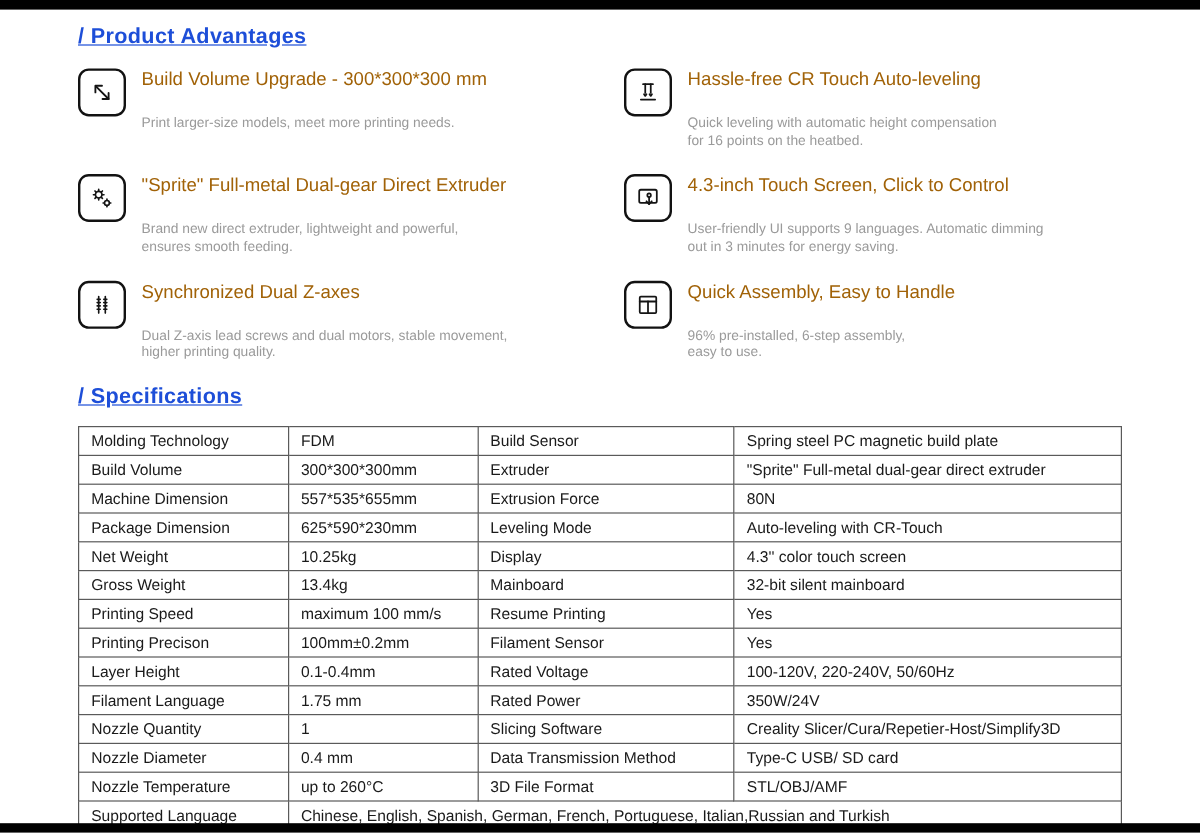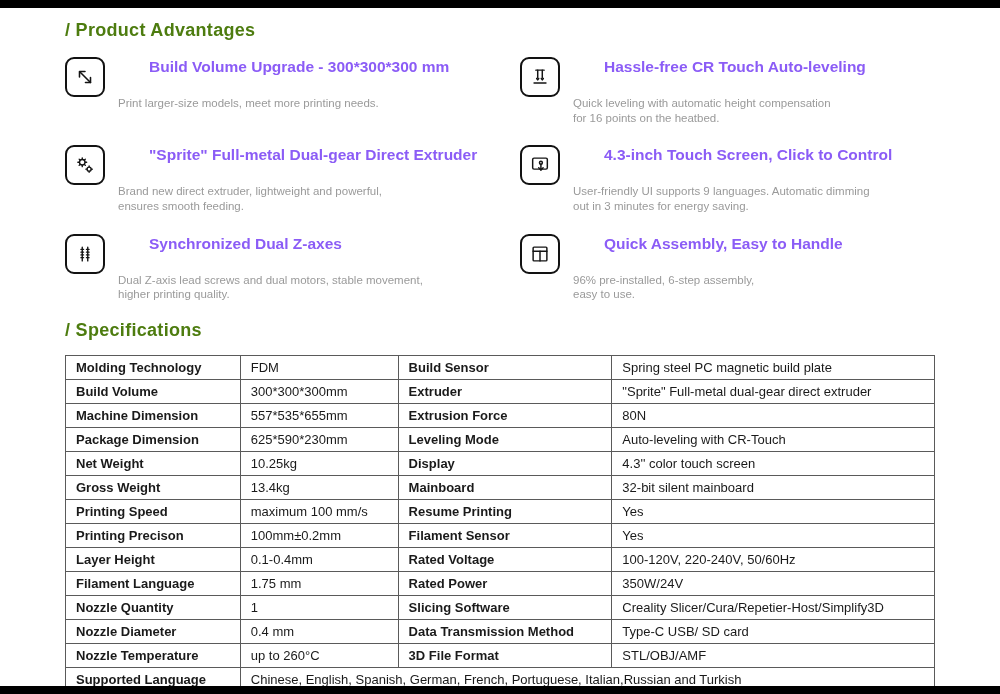--- a/index.html
+++ b/index.html
@@ -15,45 +15,45 @@
   .bar { position:absolute; left:0; width:1000px; height:8px; background:#000; }
   .bar.top { top:0; }
   .bar.bottom { bottom:0; }
 
   .content { padding:20px 65px 0 65px; }
 
   h1.section-title {
     margin:0;
     font-size:18px;
     font-weight:700;
-    color:#4d7c0f;
+    color:#1d4ed8;
     letter-spacing:0.3px;
+    text-decoration:underline;
   }
   h1.specs-heading { margin-top:18px; }
 
   .adv-grid {
     display:grid;
     grid-template-columns:455px 1fr;
     row-gap:20px;
     margin-top:16px;
   }
   .adv-item { display:flex; gap:13px; align-items:flex-start; }
   .icon-box {
     width:40px; height:40px; min-width:40px;
     border:2.5px solid #121212;
     border-radius:9px;
     display:flex; align-items:center; justify-content:center;
   }
   .adv-text { padding-top:1px; }
   .adv-title {
     font-size:15.5px;
-    font-weight:700;
-    color:#8b5cf6;
+    font-weight:400;
+    color:#a16207;
     line-height:1.2;
-    margin-left:31px;
   }
   .adv-desc {
     font-size:11.5px;
     color:#9a9a9a;
     line-height:1.3;
     margin-top:19px;
     white-space:pre-line;
   }
 
   table.specs {
@@ -65,21 +65,21 @@
   table.specs td {
     border:1px solid #5a5a5a;
     font-size:13px;
     color:#1a1a1a;
     padding:3px 10px;
     height:24px;
     line-height:1.2;
     white-space:nowrap;
     overflow:hidden;
   }
-  table.specs td.label { font-weight:700; }
+  table.specs td.label { font-weight:400; }
   col.c1 { width:175px; }
   col.c2 { width:158px; }
   col.c3 { width:214px; }
   col.c4 { width:323px; }
 </style>
 </head>
 <body>
 
 <div class="bar top"></div>
 

